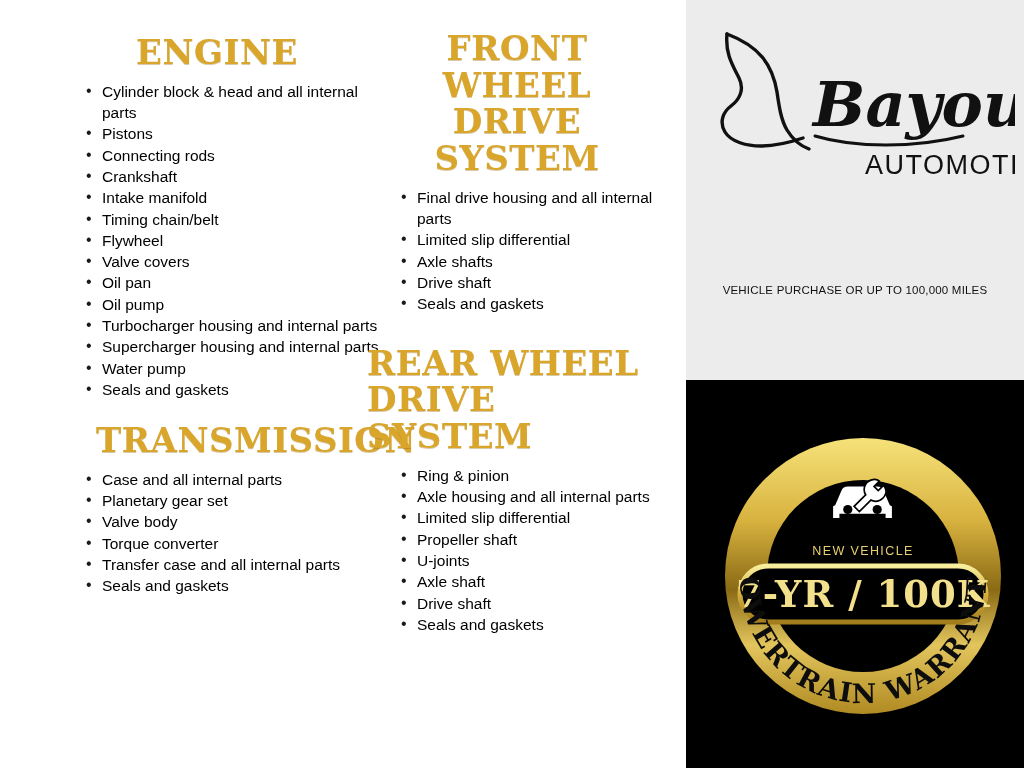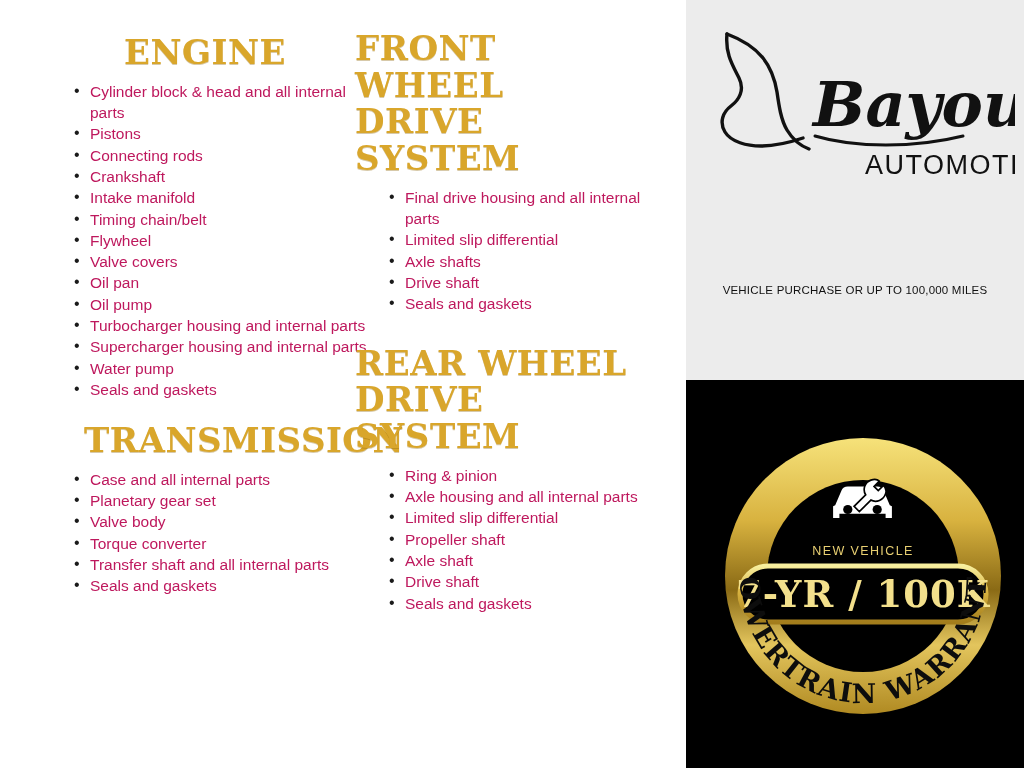--- a/index.html
+++ b/index.html
@@ -12,21 +12,21 @@
   }
   #page {
     position: relative;
     width: 1024px; height: 768px;
     background: #ffffff;
   }
 
   
   .content {
     position: absolute;
-    left: 0; top: 0;
+    left: 12px; top: 0;
     width: 686px; height: 768px;
     background: #ffffff;
   }
 
   .col {
     position: absolute;
     top: 0;
   }
   .col-left { left: 40px; width: 330px; }
   .col-right { left: 355px; width: 300px; }
@@ -44,38 +44,38 @@
   .title-engine {
     text-align: center;
     margin-top: 34px;
   }
   .title-transmission {
     text-align: center;
     margin-top: 22px;
     margin-left: 44px;
   }
   .title-fwd {
-    text-align: left;
+    text-align: center;
     margin-top: 30px;
   }
   .title-rwd {
     text-align: left;
     margin-top: 30px;
   }
 
   ul.items {
     margin: 10px 0 0 0;
     padding-left: 34px;
     list-style: none;
   }
   ul.items li {
     position: relative;
     font-size: 15.5px;
     line-height: 21.3px;
-    color: #be185d;
+    color: #000000;
     margin-bottom: 0px;
     padding-left: 16px;
   }
   ul.items li::before {
     content: "\2022";
     position: absolute;
     left: 0; top: -1px;
     font-size: 16px;
     color: #1a1a1a;
   }
@@ -143,21 +143,21 @@
         <li>Water pump</li>
         <li>Seals and gaskets</li>
       </ul>
 
       <h1 class="sec-title title-transmission">TRANSMISSION</h1>
       <ul class="items">
         <li>Case and all internal parts</li>
         <li>Planetary gear set</li>
         <li>Valve body</li>
         <li>Torque converter</li>
-        <li>Transfer shaft and all internal parts</li>
+        <li>Transfer case and all internal parts</li>
         <li>Seals and gaskets</li>
       </ul>
     </div>
 
     <div class="col col-right">
       <h1 class="sec-title title-fwd">
         <span>FRONT WHEEL</span><br>
         <span>DRIVE SYSTEM</span>
       </h1>
       <ul class="items">
@@ -170,20 +170,21 @@
 
       <h1 class="sec-title title-rwd">
         <span>REAR WHEEL</span><br>
         <span>DRIVE SYSTEM</span>
       </h1>
       <ul class="items">
         <li>Ring &amp; pinion</li>
         <li>Axle housing and all internal parts</li>
         <li>Limited slip differential</li>
         <li>Propeller shaft</li>
+        <li>U-joints</li>
         <li>Axle shaft</li>
         <li>Drive shaft</li>
         <li>Seals and gaskets</li>
       </ul>
     </div>
   </div>
 
   <div class="panel-logo">
     <div class="logo-wrap">
       <svg class="logo-svg" width="320" height="200" viewBox="0 0 320 200">

